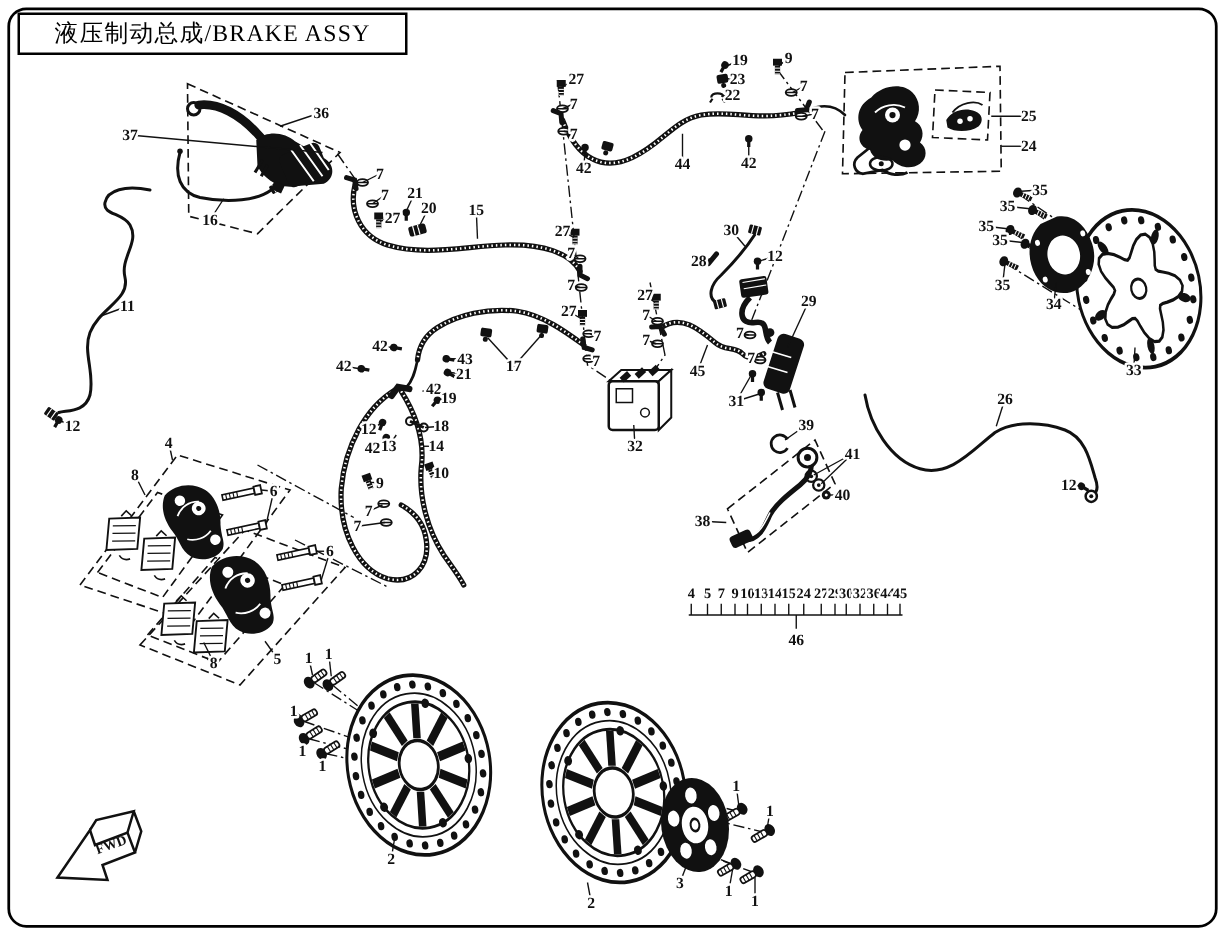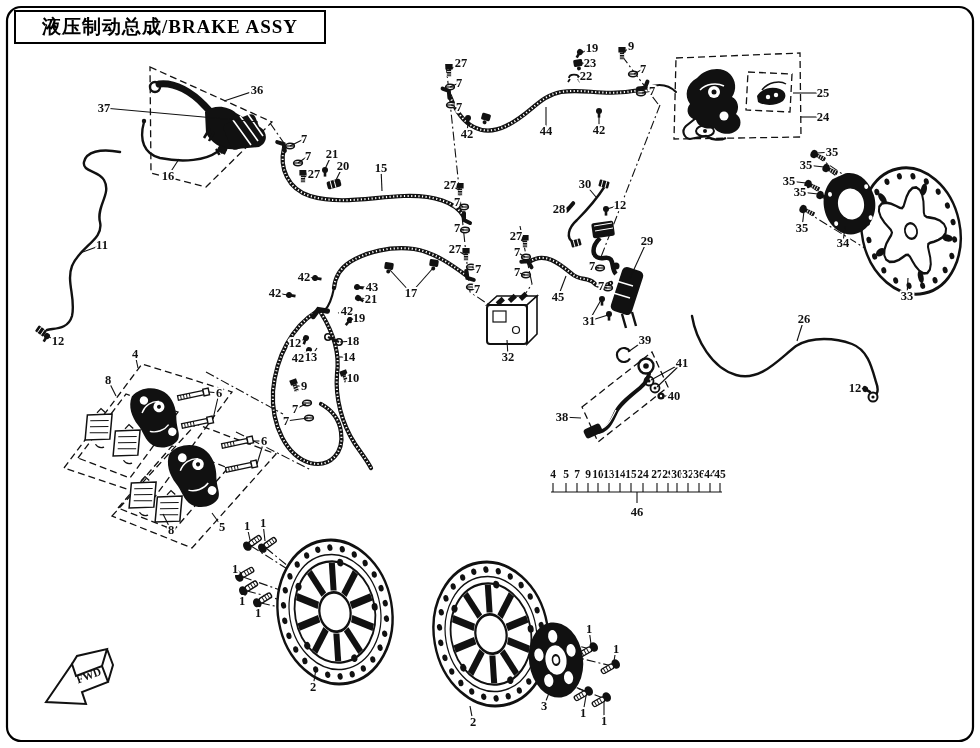--- a/index.html
+++ b/index.html
@@ -1,21 +1,21 @@
 <!DOCTYPE html>
 <html><head>
 <meta charset="utf-8">
 <style>
   html,body{margin:0;padding:0;background:#fff;}
   .stage{position:relative;width:980px;height:748px;background:#fff;overflow:hidden;
          font-family:"Liberation Serif",serif;}
   .stage svg{position:absolute;left:0;top:0;}
   .title-box{position:absolute;left:14px;top:10px;width:308px;height:30px;border:2px solid #000;
              display:flex;align-items:center;justify-content:center;background:#fff;}
-  .title-box span{font-weight:700;font-size:19px;color:#000;letter-spacing:1px;white-space:nowrap;}
+  .title-box span{font-weight:400;font-size:19px;color:#000;letter-spacing:1px;white-space:nowrap;}
   .co{font:700 12.5px "Liberation Serif",serif;fill:#111;text-anchor:middle;
       paint-order:stroke;stroke:#fff;stroke-width:4px;stroke-linejoin:round;}
   .lg{font-size:11.5px;}
   .ld{stroke:#111;stroke-width:1.1;}
   .dd{stroke:#111;stroke-width:1.1;fill:none;stroke-dasharray:9 3 2 3;}
   .dbox{fill:none;stroke:#111;stroke-width:1.3;stroke-dasharray:7 4;}
   .hose{stroke:#111;stroke-width:4.2;fill:none;stroke-linecap:round;}
   .hosetex{stroke:#fff;stroke-width:2;fill:none;stroke-dasharray:1.2 2.4;}
   .cable{stroke:#111;stroke-width:2.4;fill:none;stroke-linecap:round;}
   .pipe{stroke:#111;stroke-width:2.1;fill:none;stroke-linecap:round;}

